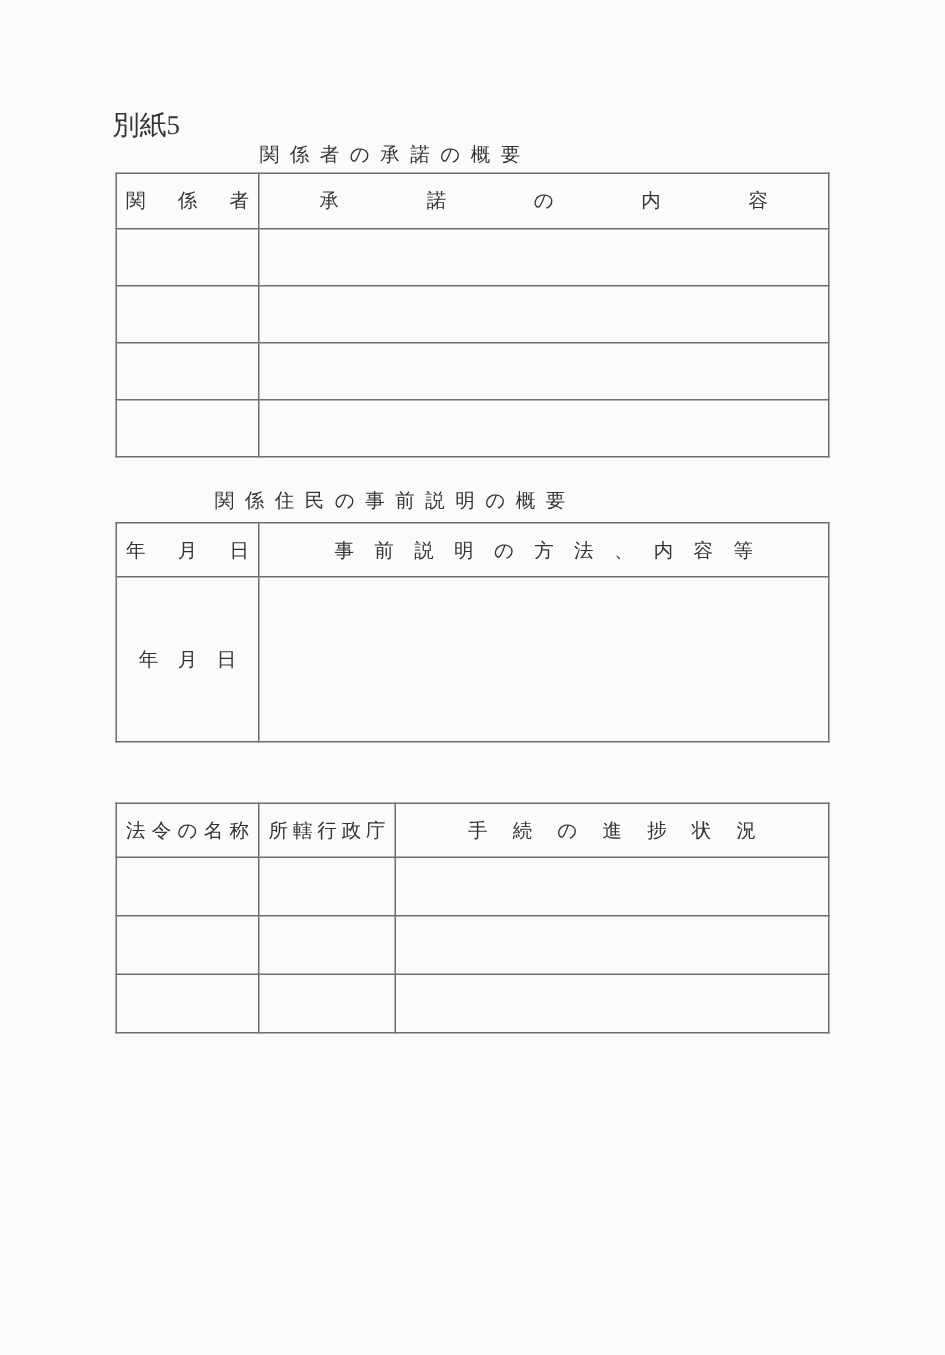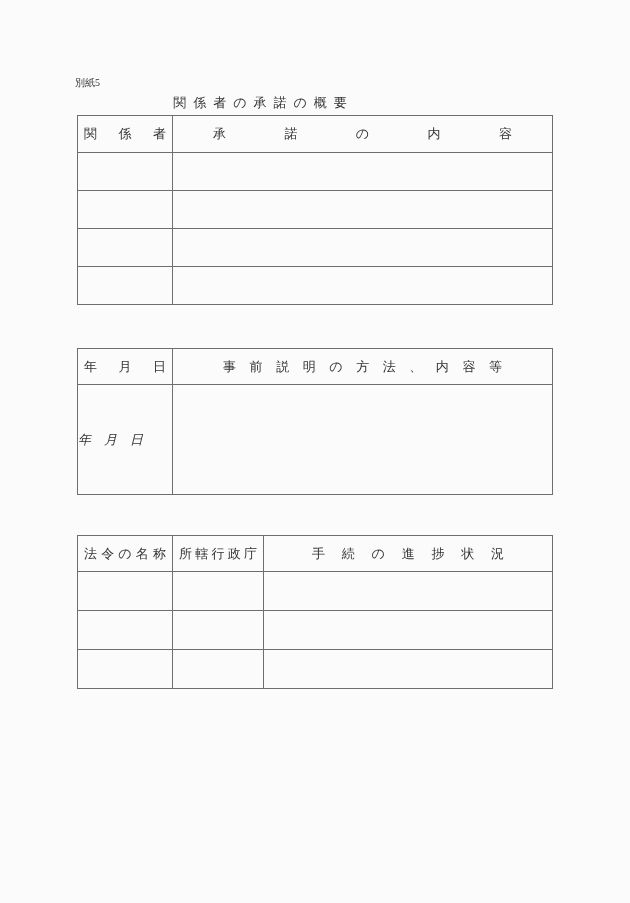--- a/index.html
+++ b/index.html
@@ -6,21 +6,21 @@
   body{
     width:630px;height:903px;
     background:#fbfbfb;
     font-family:"Liberation Serif","DejaVu Serif",serif;
     color:#333;
   }
   .sheet{position:relative;width:630px;height:903px;overflow:hidden;}
 
   .doc-label{
     position:absolute;left:75px;top:76px;
-    font-size:10px;line-height:14px;white-space:nowrap;
+    font-size:18px;line-height:14px;white-space:nowrap;
   }
 
   .tbl-title{
     position:absolute;left:0;width:520px;
     text-align:center;font-size:13px;line-height:14px;
     letter-spacing:7px;text-indent:7px;white-space:nowrap;
   }
   .t1{top:96px;}
   .t2{top:327px;}
   .t3{top:518px;}
@@ -51,21 +51,21 @@
   col.c-narrow{width:95px;}
   col.c-mid{width:91px;}
 
   
   .dist{display:flex;justify-content:space-between;align-items:center;}
   .pad-s{padding:0 6px;}
   .pad-l{padding:0 40px;}
   .pad-xl{padding:0 50px;}
   .pad-m{padding:0 48px;}
 
-  .date-cell{text-align:left;padding-right:8px;white-space:nowrap;font-style:italic;}
+  .date-cell{text-align:center;padding-right:8px;white-space:nowrap;}
 </style>
 </head>
 <body>
 
 <div class="sheet">
 
   <div class="doc-label">別紙5</div>
 
   <div class="tbl-title t1">関係者の承諾の概要</div>
 
@@ -107,20 +107,21 @@
         <td></td>
         <td></td>
       </tr>
         <tr>
         <td></td>
         <td></td>
       </tr>
       </tbody>
   </table>
 
+  <div class="tbl-title t2">関係住民の事前説明の概要</div>
 
   <table class="tbl tbl2">
     <colgroup>
         <col class="c-narrow">
         <col>
       </colgroup>
     <thead>
       <tr>
         <th>
           <div class="dist pad-s">

